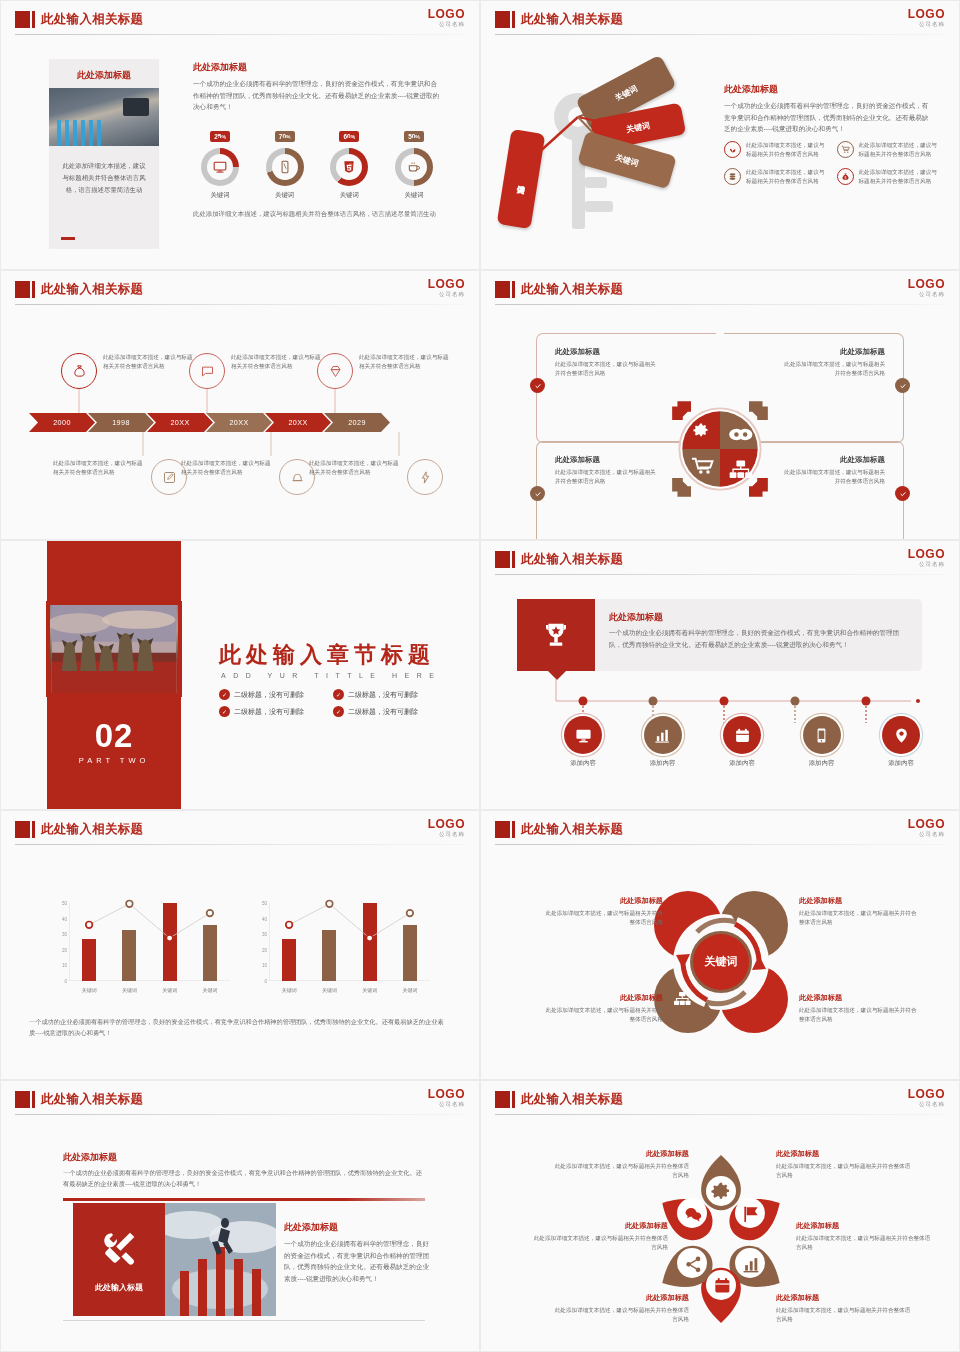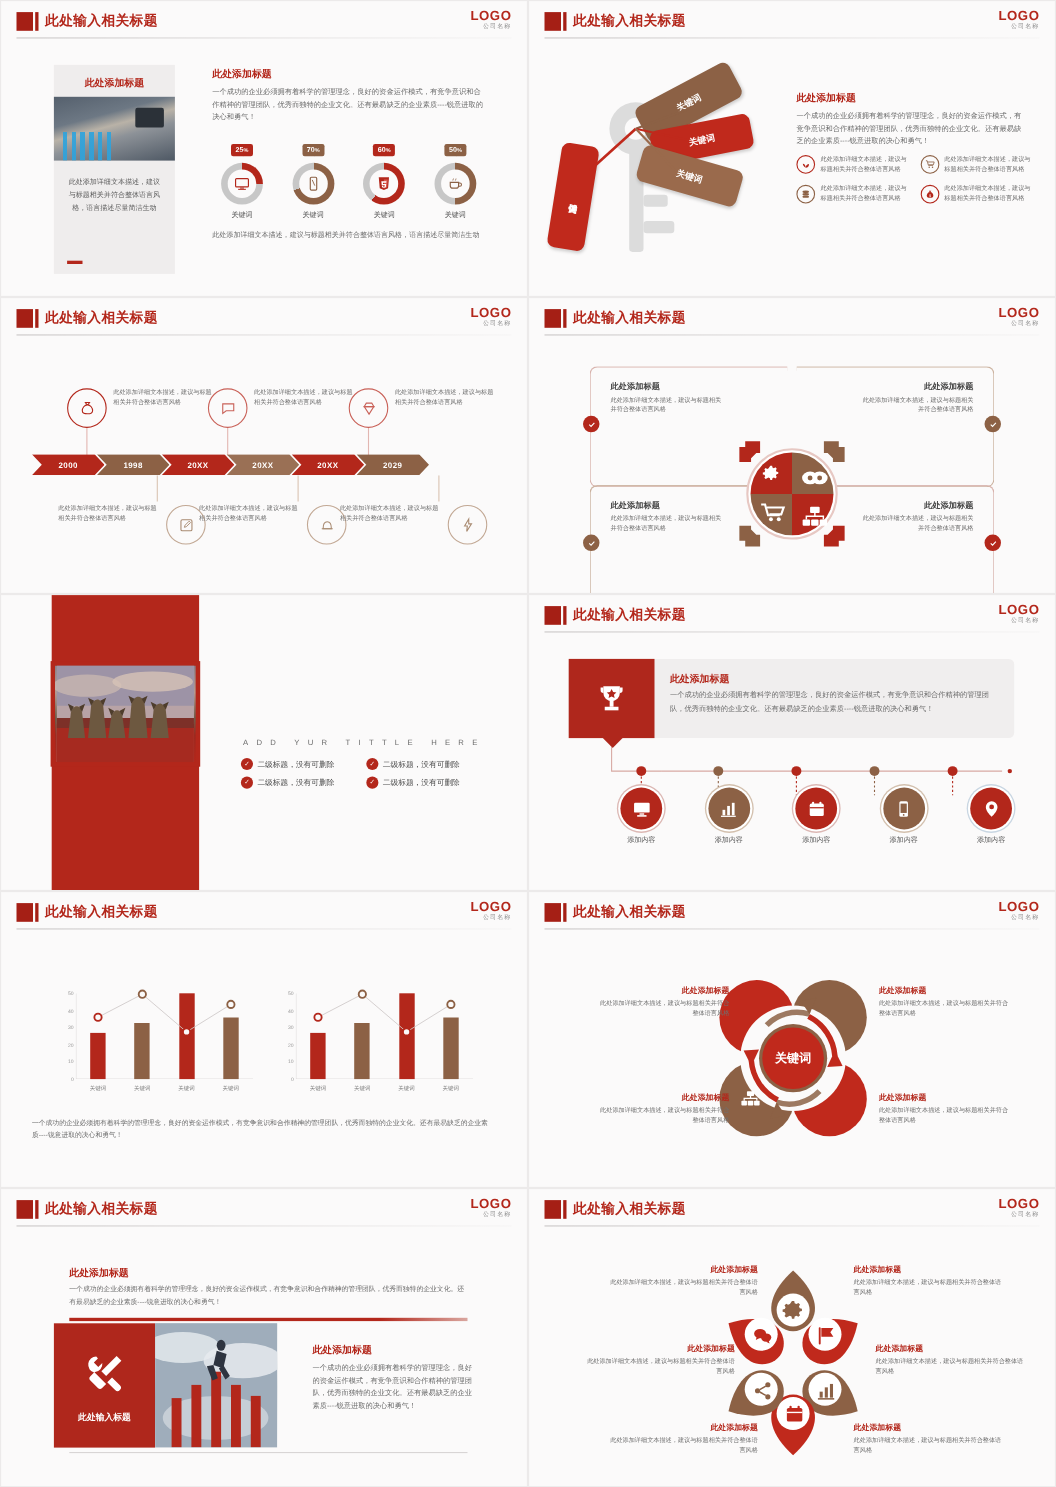--- a/index.html
+++ b/index.html
@@ -61,21 +61,21 @@
          color:#fff; font-size:8px; font-weight:bold; box-shadow:1px 2px 3px rgba(0,0,0,.18); }
   .s2-list { position:absolute; left:243px; top:140px; width:215px; display:grid; grid-template-columns:1fr 1fr; gap:9px 10px; }
   .s2-item { display:flex; gap:5px; }
   .cicon { width:17px; height:17px; border-radius:50%; flex:0 0 17px; display:flex; align-items:center; justify-content:center; }
   .cicon svg { width:9px; height:9px; }
   .cicon.r { border:1.3px solid #B3271B; } .cicon.b { border:1.3px solid #8C6145; }
   .tl-circ { width:36px; height:36px; border-radius:50%; display:flex; align-items:center; justify-content:center; }
   .tl-circ svg { width:15px; height:15px; }
   .arrows { position:absolute; left:28px; top:142px; display:flex; }
   .arw { height:19px; width:66px; display:flex; align-items:center; justify-content:center;
-         color:#fff; font-size:7.2px; font-weight:bold; letter-spacing:.4px; margin-right:-7px;
+         color:#fff; font-size:7.2px; font-weight:normal; letter-spacing:.4px; margin-right:-7px;
          clip-path:polygon(0 0, calc(100% - 9px) 0, 100% 50%, calc(100% - 9px) 100%, 0 100%, 9px 50%); }
 
   
   .q-box { position:absolute; width:180px; height:110px; border-radius:7px; }
   .chk { width:15px; height:15px; border-radius:50%; display:flex; align-items:center; justify-content:center; position:absolute; }
   .chk svg { width:8px; height:8px; }
   .pie { position:absolute; left:50%; top:120px; margin-left:-58px; width:116px; height:116px; }
 
   
   .s5 { background:#fbfafa; }
@@ -114,21 +114,21 @@
   
   .s8-txt { position:absolute; width:120px; }
   .s8-txt .h { font-size:7.2px; font-weight:bold; color:#B3271B; margin-bottom:3px; }
   .s8-txt .b { font-size:5.6px; line-height:1.6; color:#6f6f6f; }
 
   
   .s9-h { position:absolute; left:62px; top:70px; font-size:9px; font-weight:bold; color:#B3271B; }
   .s9-b { position:absolute; left:62px; top:86px; width:360px; font-size:6.2px; line-height:1.8; color:#6b6b6b; }
   .s9-rule { position:absolute; left:62px; top:117px; width:362px; height:2.5px;
              background:linear-gradient(to right,#B3271B 78%,#d9a69f); }
-  .s9-panel { position:absolute; left:48px; top:122px; width:203px; height:113px; }
+  .s9-panel { position:absolute; left:72px; top:122px; width:203px; height:113px; }
   .s9-left { position:absolute; left:0; top:0; width:92px; height:113px; background:#AF271C; color:#fff; text-align:center; }
   .s9-left svg { width:40px; height:40px; margin-top:26px; }
   .s9-left .t { font-size:8px; font-weight:bold; margin-top:9px; }
   .s9-img { position:absolute; left:92px; top:0; width:111px; height:113px; overflow:hidden;
             background:linear-gradient(175deg,#9aa6b4 0%,#c4ccd4 30%,#8e9aa6 55%,#b6bec7 78%,#d5dadf 100%); }
   .s9-r { position:absolute; left:283px; top:140px; width:150px; }
   .s9-foot { position:absolute; left:62px; top:239px; width:362px; height:1px; background:#d8d5d5; }
   .s10-txt { position:absolute; width:135px; }
   .s10-txt .h { font-size:7.2px; font-weight:bold; color:#B3271B; margin-bottom:3px; }
   .s10-txt .b { font-size:5.6px; line-height:1.6; color:#6f6f6f; }
@@ -514,20 +514,25 @@
         </g>
         <g fill="#4e3d2c">
           <path d="M14 46l-3-8 6 3zM25 46l3-8-6 3z"></path>
             <path d="M34 40l-3-8 6 3zM46 40l3-8-6 3z"></path>
           <path d="M54 50l-3-8 6 3zM65 50l3-8-6 3z"></path>
             <path d="M74 38l-3-8 6 3zM87 38l3-8-6 3z"></path>
           <path d="M96 44l-3-8 6 3zM108 44l3-8-6 3z"></path>
         </g>
       </svg>
     </div>
+    <div class="s5-num">
+      <div class="n">02</div>
+      <div class="p">PART TWO</div>
+    </div>
+    <div class="s5-title">此处输入章节标题</div>
     <div class="s5-sub">ADD YUR TITTLE HERE</div>
     <div class="s5-bul">
       <div>
           <span class="vchk">✓</span>
           <span>二级标题，没有可删除</span>
         </div>
       <div>
           <span class="vchk">✓</span>
           <span>二级标题，没有可删除</span>
         </div>

